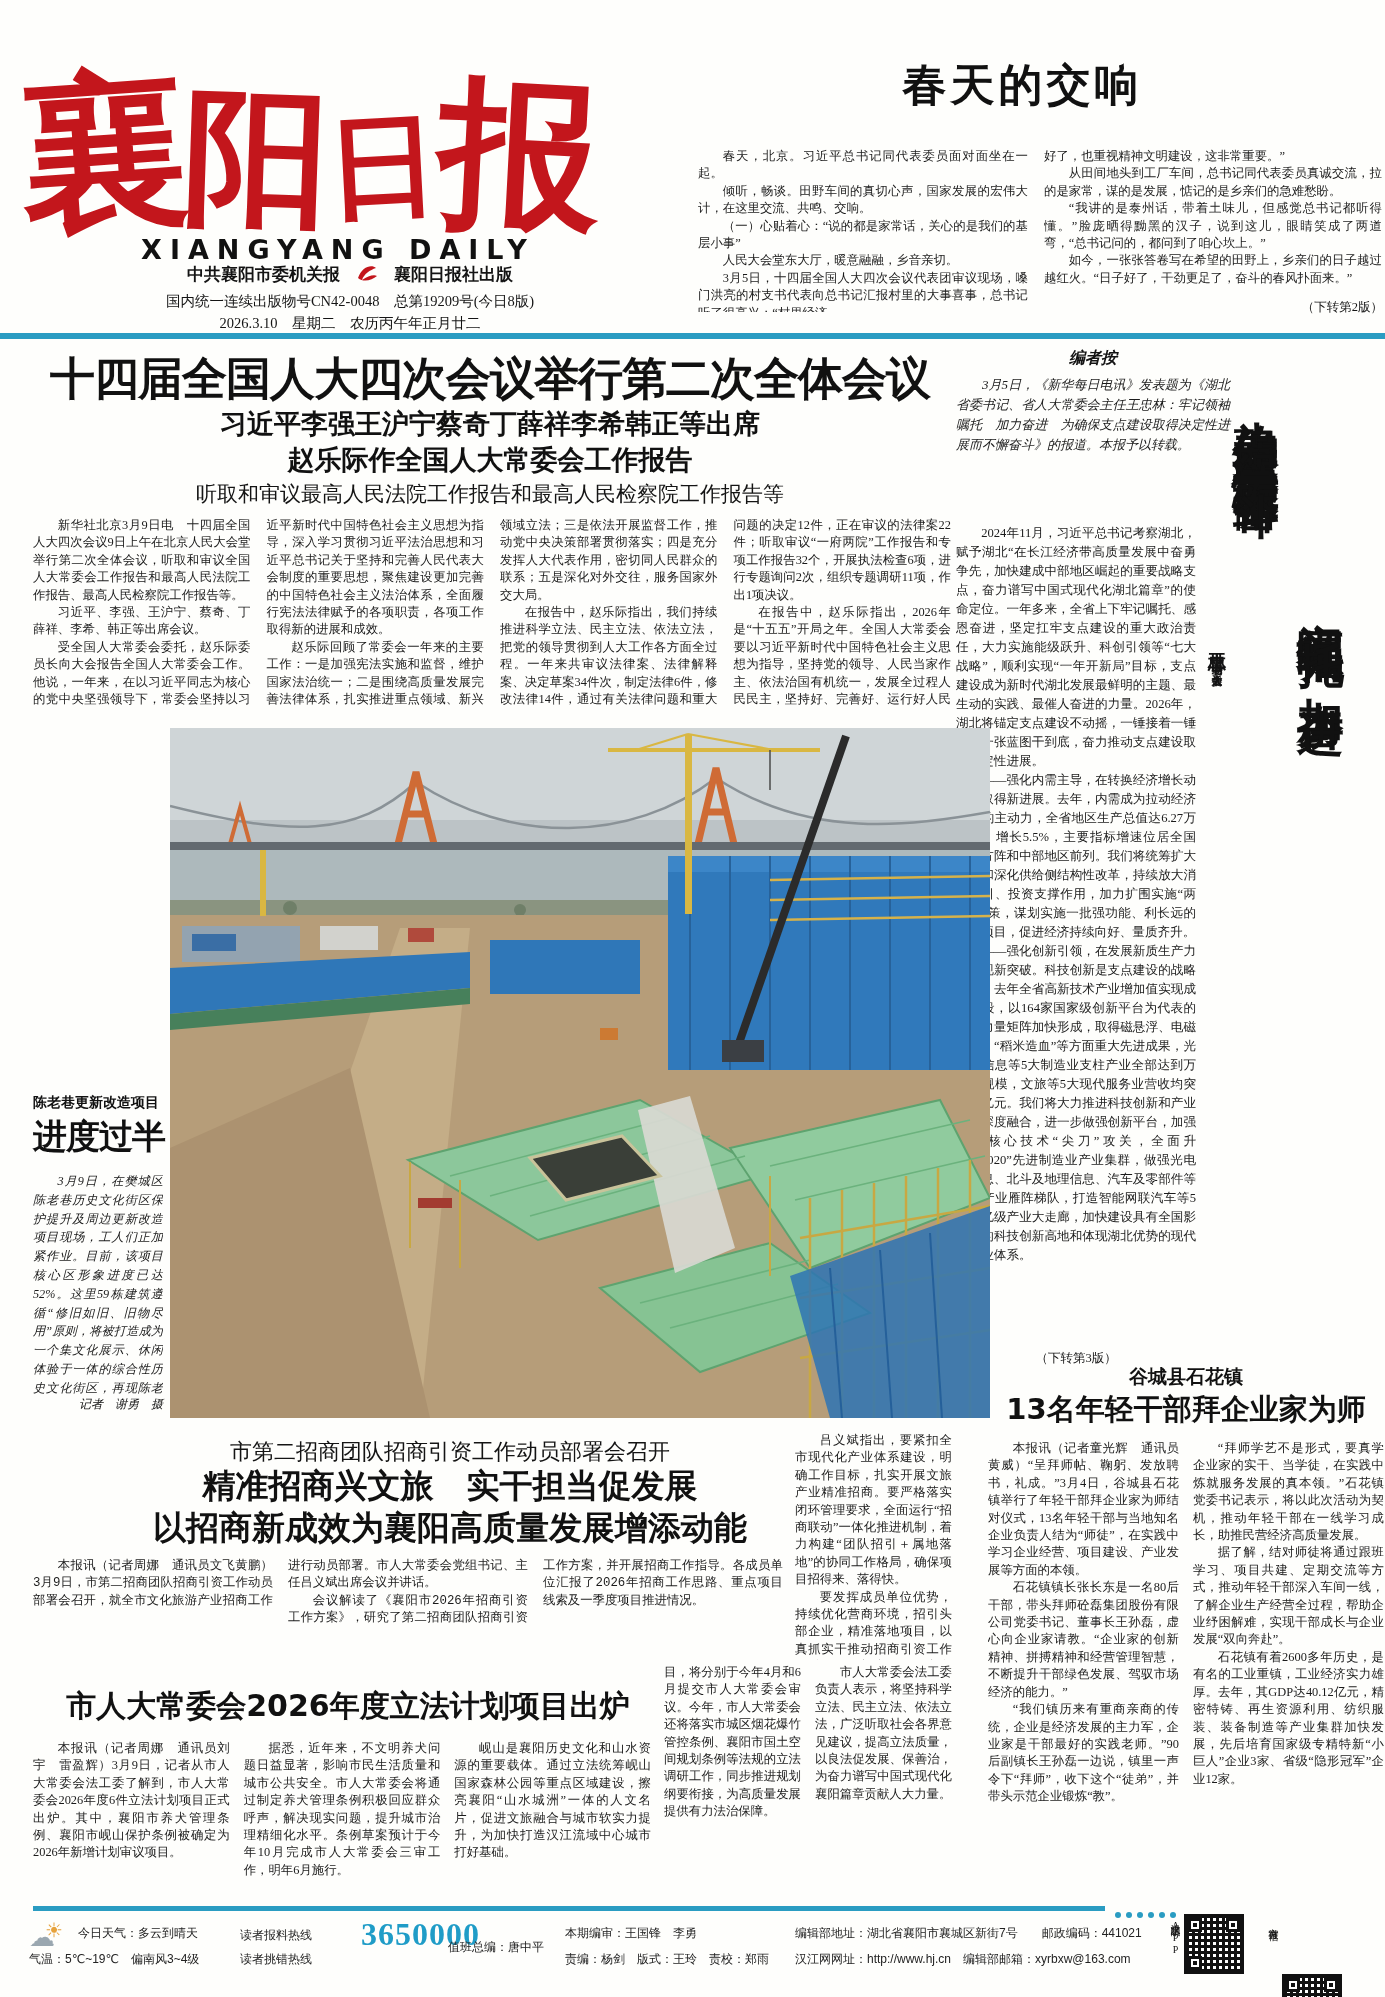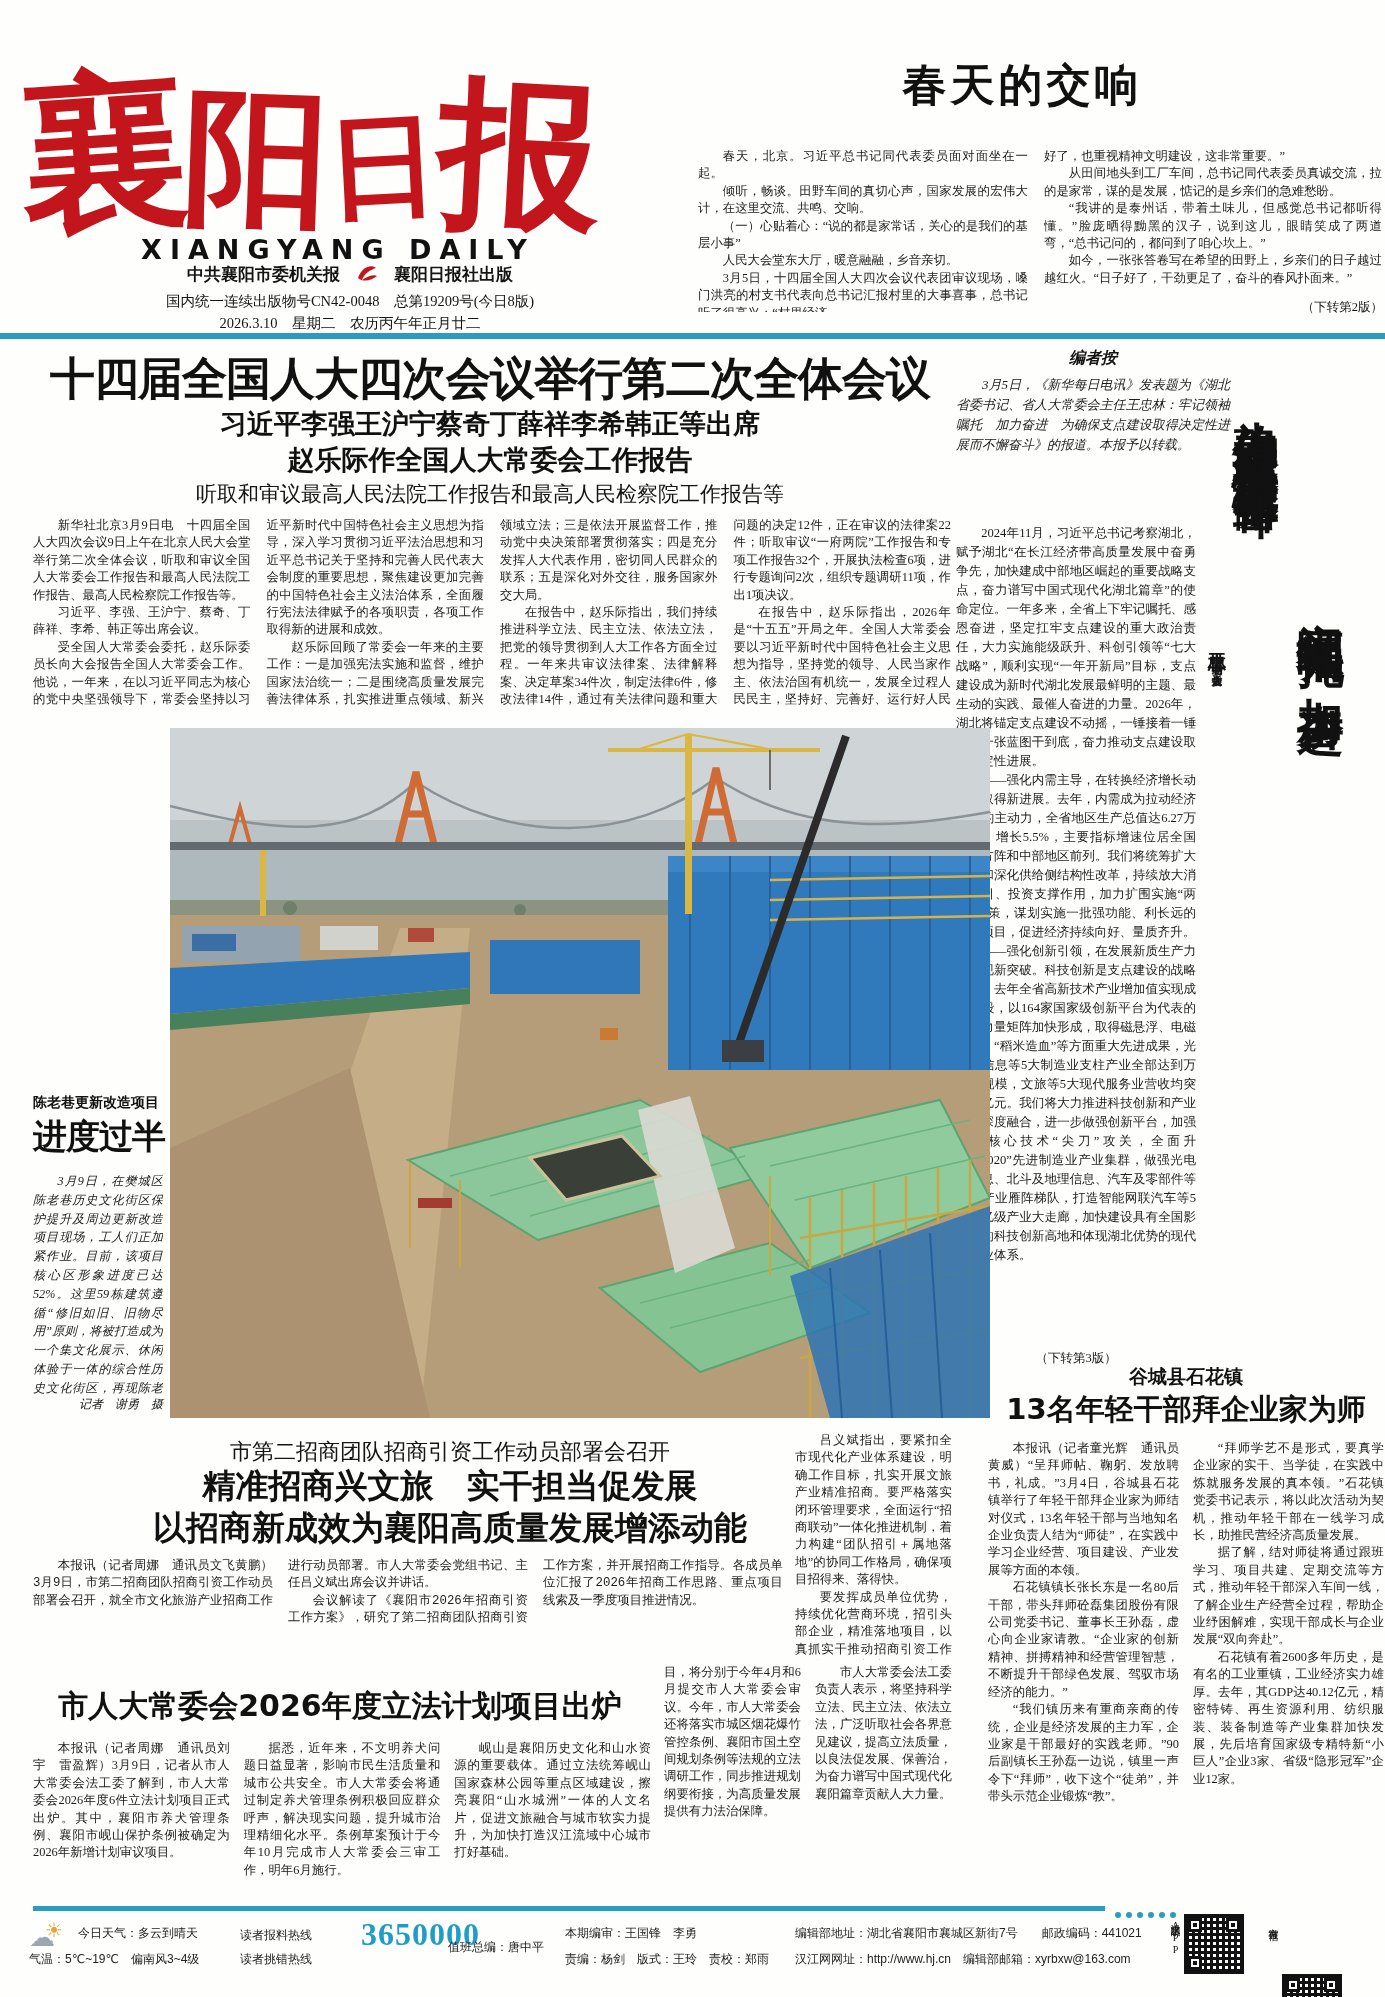--- a/index.html
+++ b/index.html
@@ -231,21 +231,21 @@
   <div class="abs cols" style="left:795px;top:1432px;width:157px;height:228px;">
     <p class="bp">吕义斌指出，要紧扣全市现代化产业体系建设，明确工作目标，扎实开展文旅产业精准招商。要严格落实闭环管理要求，全面运行“招商联动”一体化推进机制，着力构建“团队招引＋属地落地”的协同工作格局，确保项目招得来、落得快。</p>
     <p class="bp">要发挥成员单位优势，持续优化营商环境，招引头部企业，精准落地项目，以真抓实干推动招商引资工作提质增效，切实做好全市文旅产业招商发展。</p>
 
   </div>
   <div class="abs cols" style="left:33px;top:1558px;width:750px;height:102px;column-count:3;column-gap:15px;font-family:Liberation Mono, monospace;">
     <p class="bp">本报讯（记者周娜　通讯员文飞黄鹏）3月9日，市第二招商团队招商引资工作动员部署会召开，就全市文化旅游产业招商工作进行动员部署。市人大常委会党组书记、主任吕义斌出席会议并讲话。</p>
     <p class="bp">会议解读了《襄阳市2026年招商引资工作方案》，研究了第二招商团队招商引资工作方案，并开展招商工作指导。各成员单位汇报了2026年招商工作思路、重点项目线索及一季度项目推进情况。</p>
   </div>
 
-  <div class="abs hl ctr" style="left:36px;top:1686px;width:608px;font-size:30px;">市人大常委会2026年度立法计划项目出炉</div>
+  <div class="abs hl ctr" style="left:44px;top:1686px;width:608px;font-size:30px;">市人大常委会2026年度立法计划项目出炉</div>
   <div class="abs cols" style="left:33px;top:1740px;width:618px;height:148px;column-count:3;column-gap:14px;">
     <p class="bp">本报讯（记者周娜　通讯员刘宇　雷盈辉）3月9日，记者从市人大常委会法工委了解到，市人大常委会2026年度6件立法计划项目正式出炉。其中，襄阳市养犬管理条例、襄阳市岘山保护条例被确定为2026年新增计划审议项目。</p>
     <p class="bp">据悉，近年来，不文明养犬问题日益显著，影响市民生活质量和城市公共安全。市人大常委会将通过制定养犬管理条例积极回应群众呼声，解决现实问题，提升城市治理精细化水平。条例草案预计于今年10月完成市人大常委会三审工作，明年6月施行。</p>
     <p class="bp">岘山是襄阳历史文化和山水资源的重要载体。通过立法统筹岘山国家森林公园等重点区域建设，擦亮襄阳“山水城洲”一体的人文名片，促进文旅融合与城市软实力提升，为加快打造汉江流域中心城市打好基础。</p>
   </div>
   <div class="abs cols" style="left:664px;top:1664px;width:288px;height:224px;column-count:2;column-gap:14px;">
     <p class="bp cont">目，将分别于今年4月和6月提交市人大常委会审议。今年，市人大常委会还将落实市城区烟花爆竹管控条例、襄阳市国土空间规划条例等法规的立法调研工作，同步推进规划纲要衔接，为高质量发展提供有力法治保障。</p>
     <p class="bp">市人大常委会法工委负责人表示，将坚持科学立法、民主立法、依法立法，广泛听取社会各界意见建议，提高立法质量，以良法促发展、保善治，为奋力谱写中国式现代化襄阳篇章贡献人大力量。</p>
   </div>
 

